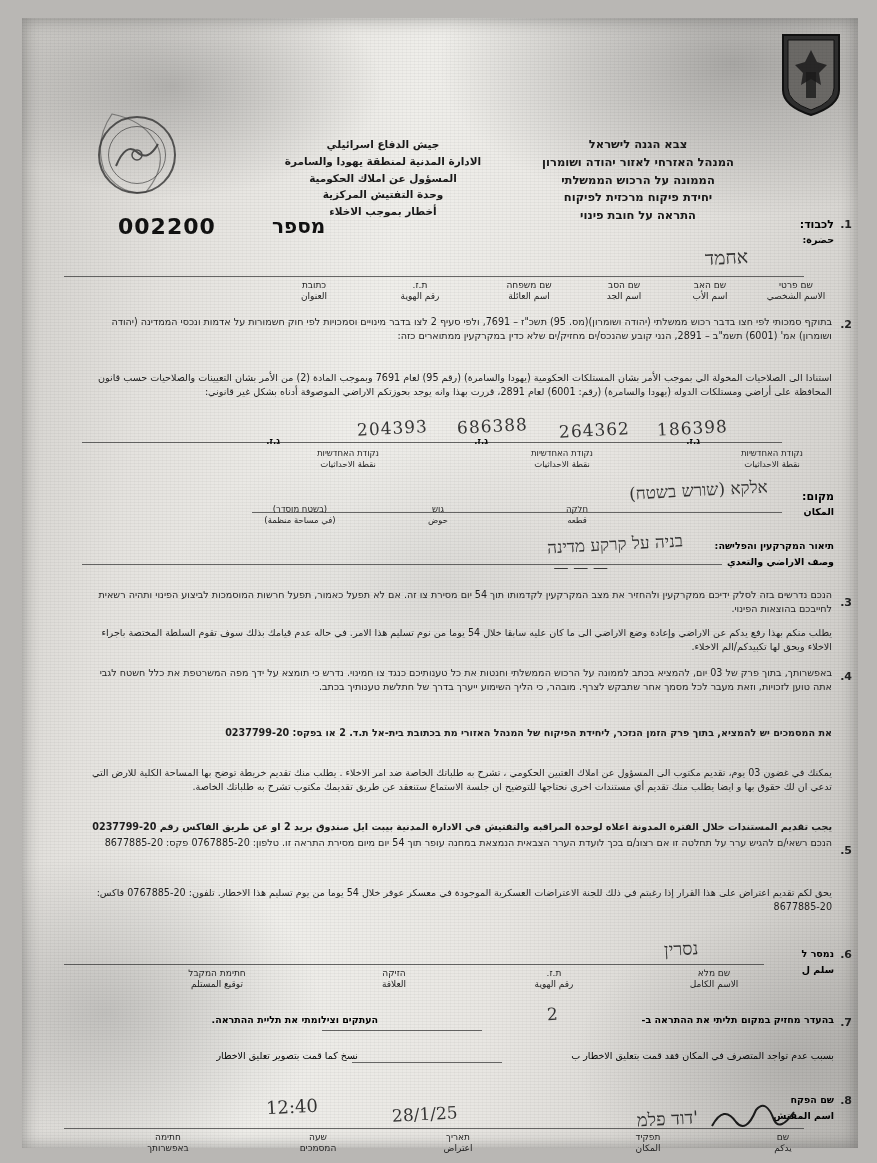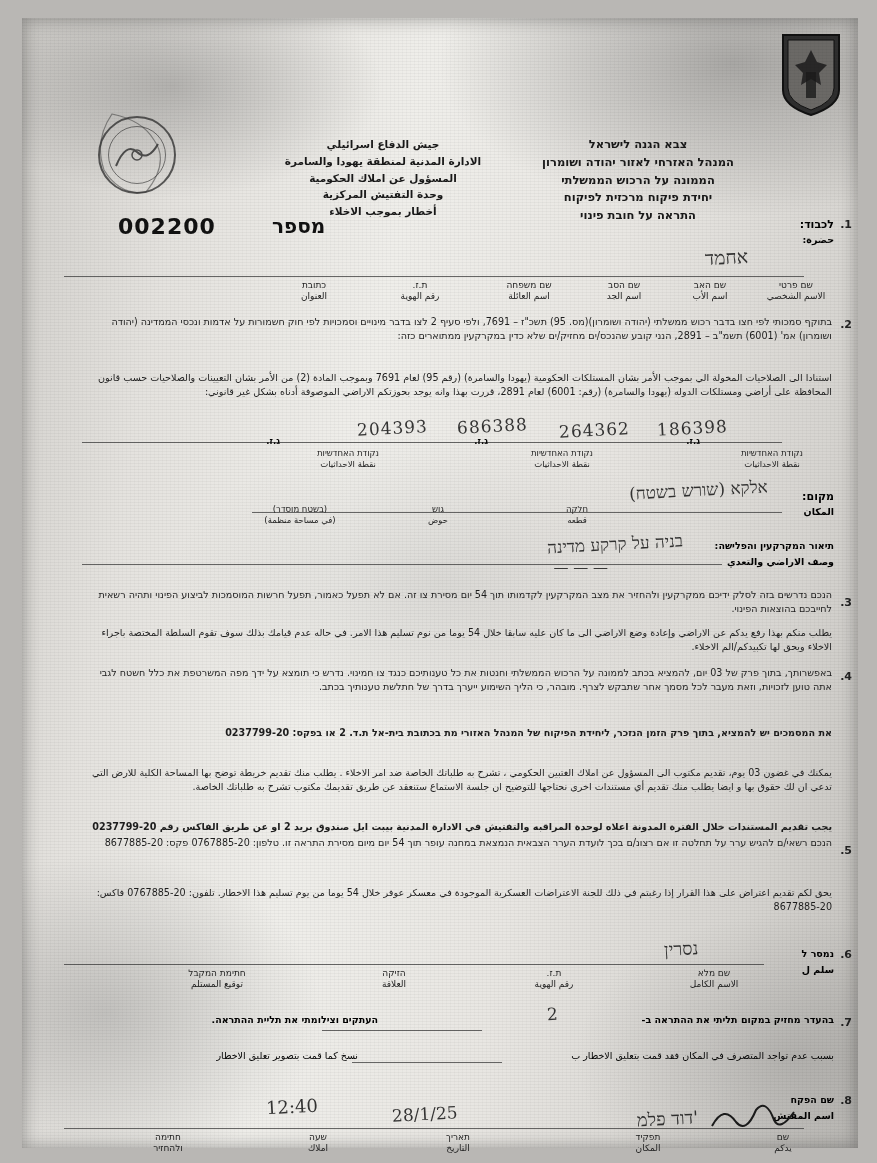--- a/index.html
+++ b/index.html
@@ -269,26 +269,26 @@
     <div class="lbl-col he" style="right:40px;top:1114px;width:70px;">
       <div>שם</div>
       <div class="ar">يدكم</div>
     </div>
     <div class="lbl-col he" style="right:170px;top:1114px;width:80px;">
       <div>תפקיד</div>
       <div class="ar">المكان</div>
     </div>
     <div class="lbl-col he" style="right:360px;top:1114px;width:80px;">
       <div>תאריך</div>
-      <div class="ar">التاريخ</div>
+      <div class="ar">اعتراض</div>
     </div>
     <div class="lbl-col he" style="right:500px;top:1114px;width:80px;">
       <div>שעה</div>
-      <div class="ar">املاك</div>
+      <div class="ar">המסמכים</div>
     </div>
     <div class="lbl-col he" style="right:650px;top:1114px;width:80px;">
       <div>חתימה</div>
-      <div class="ar">ולהחזיר</div>
+      <div class="ar">באפשרותך</div>
     </div>
 
     <div class="noise"></div>
   </div>
 </div>
 
 </body></html>

